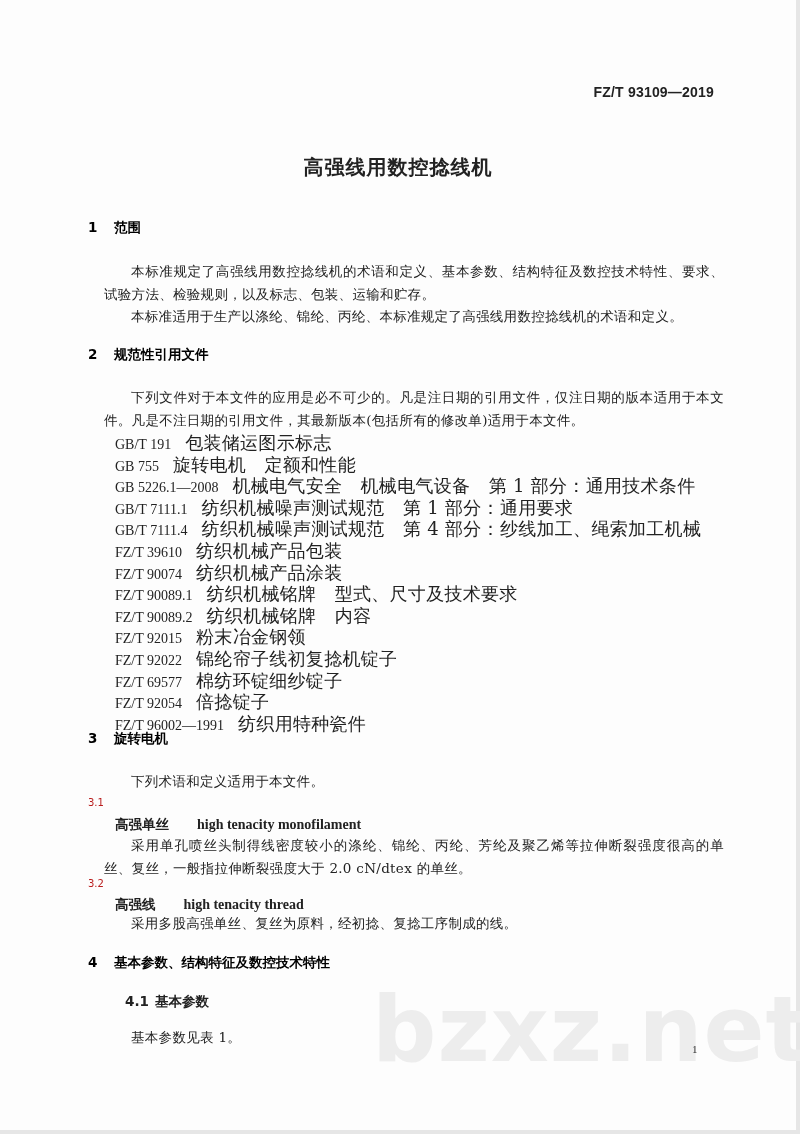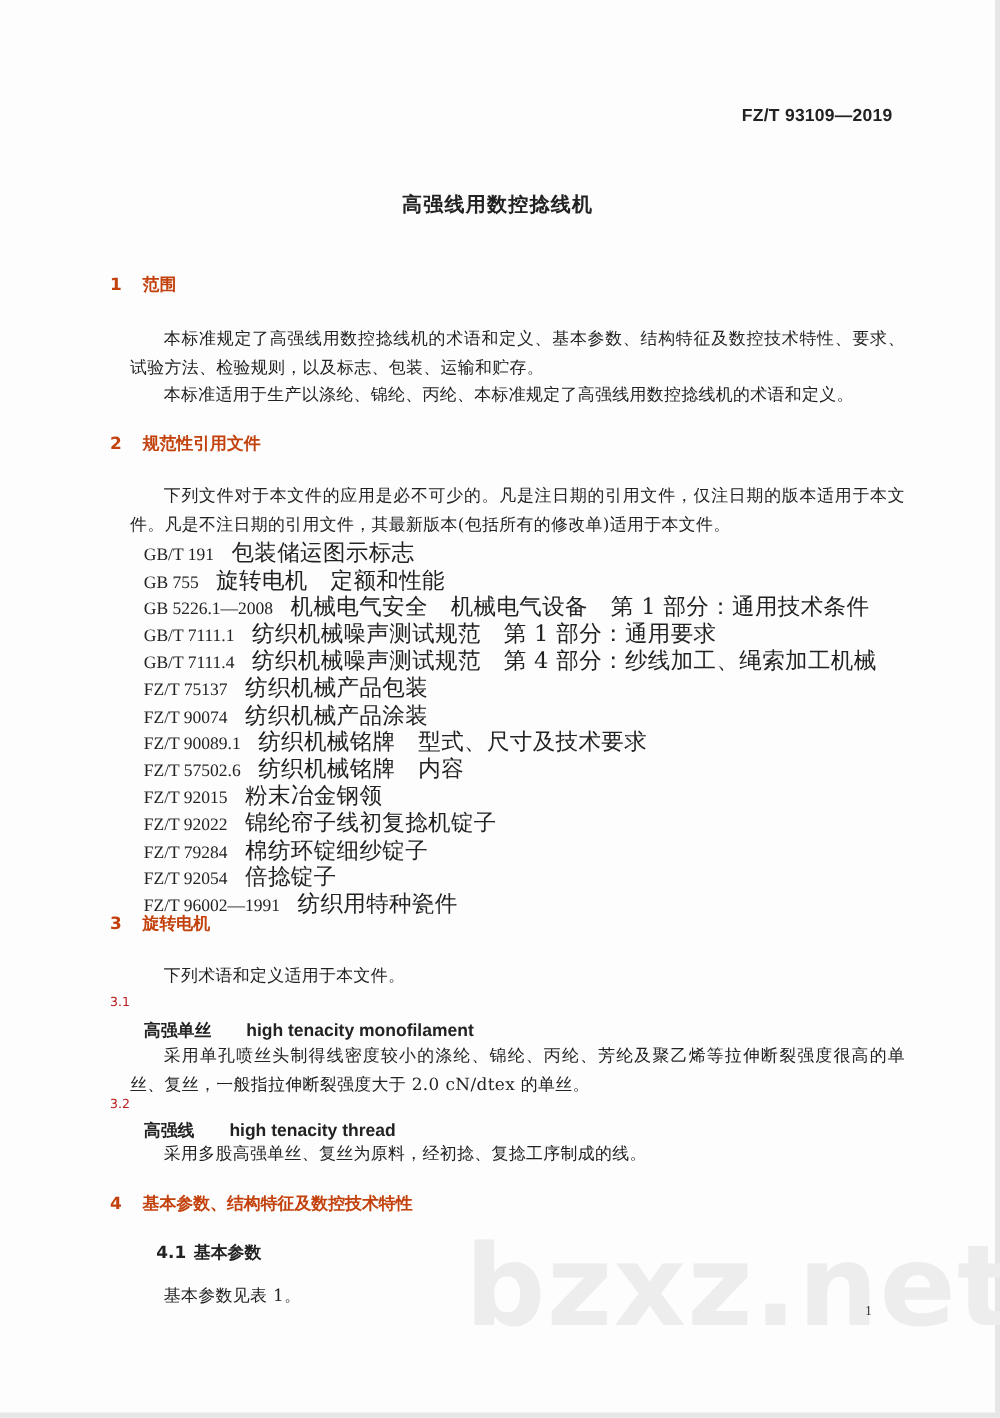--- a/index.html
+++ b/index.html
@@ -28,37 +28,37 @@
       letter-spacing: 0.2px;
       color: #222;
     }
     .doc-title {
       position: absolute;
       top: 154px;
       left: 0; width: 796px;
       text-align: center;
       font-family: Liberation Mono, monospace;
       font-weight: bold;
-      font-size: 16px;
+      font-size: 20px;
       letter-spacing: 1px;
       color: #222;
     }
     .content {
       position: absolute;
       left: 88px;
       top: 0;
       width: 620px;
     }
     .h1 {
       position: absolute;
       left: 0;
       font-family: "DejaVu Sans", sans-serif;
       font-weight: bold;
       font-size: 13.5px;
-      color: #c2410c;
+      color: #000000;
       white-space: nowrap;
     }
     .h1 .num { display: inline-block; width: 26px; }
     .h2 {
       position: absolute;
       left: 0;
       font-family: "DejaVu Sans", sans-serif;
       font-weight: bold;
       font-size: 13.5px;
       color: #222;
@@ -103,21 +103,21 @@
     }
     .ref-title { font-size: 18px; letter-spacing: 0.3px; }
     .term-line {
       position: absolute;
       left: 27px;
       font-size: 13.5px;
       white-space: nowrap;
       color: #222;
     }
     .term-zh { font-family: "DejaVu Sans", sans-serif; font-weight: bold; margin-right: 28px; }
-    .term-en { font-family: Liberation Sans, sans-serif; font-weight: bold; font-size: 14px; }
+    .term-en { font-family: Liberation Serif, serif; font-weight: bold; font-size: 14px; }
     .watermark {
       position: absolute;
       left: 372px;
       top: 985px;
       font-family: "DejaVu Sans", sans-serif;
       font-weight: bold;
       font-size: 90px;
       color: #ededed;
       letter-spacing: 1px;
       line-height: 1;
@@ -151,27 +151,27 @@
       <span class="num">2</span><span>规范性引用文件</span>
     </div>
     <p class="para" style="top:386px;">下列文件对于本文件的应用是必不可少的。凡是注日期的引用文件，仅注日期的版本适用于本文件。凡是不注日期的引用文件，其最新版本(包括所有的修改单)适用于本文件。</p>
 
     <ul class="ref-list" style="top:432px;">
       <li class="ref-item"><span class="ref-code">GB/T 191</span><span class="ref-title">包装储运图示标志</span></li>
       <li class="ref-item"><span class="ref-code">GB 755</span><span class="ref-title">旋转电机　定额和性能</span></li>
       <li class="ref-item"><span class="ref-code">GB 5226.1—2008</span><span class="ref-title">机械电气安全　机械电气设备　第 1 部分：通用技术条件</span></li>
       <li class="ref-item"><span class="ref-code">GB/T 7111.1</span><span class="ref-title">纺织机械噪声测试规范　第 1 部分：通用要求</span></li>
       <li class="ref-item"><span class="ref-code">GB/T 7111.4</span><span class="ref-title">纺织机械噪声测试规范　第 4 部分：纱线加工、绳索加工机械</span></li>
-      <li class="ref-item"><span class="ref-code">FZ/T 75137</span><span class="ref-title">纺织机械产品包装</span></li>
+      <li class="ref-item"><span class="ref-code">FZ/T 39610</span><span class="ref-title">纺织机械产品包装</span></li>
       <li class="ref-item"><span class="ref-code">FZ/T 90074</span><span class="ref-title">纺织机械产品涂装</span></li>
       <li class="ref-item"><span class="ref-code">FZ/T 90089.1</span><span class="ref-title">纺织机械铭牌　型式、尺寸及技术要求</span></li>
-      <li class="ref-item"><span class="ref-code">FZ/T 57502.6</span><span class="ref-title">纺织机械铭牌　内容</span></li>
+      <li class="ref-item"><span class="ref-code">FZ/T 90089.2</span><span class="ref-title">纺织机械铭牌　内容</span></li>
       <li class="ref-item"><span class="ref-code">FZ/T 92015</span><span class="ref-title">粉末冶金钢领</span></li>
       <li class="ref-item"><span class="ref-code">FZ/T 92022</span><span class="ref-title">锦纶帘子线初复捻机锭子</span></li>
-      <li class="ref-item"><span class="ref-code">FZ/T 79284</span><span class="ref-title">棉纺环锭细纱锭子</span></li>
+      <li class="ref-item"><span class="ref-code">FZ/T 69577</span><span class="ref-title">棉纺环锭细纱锭子</span></li>
       <li class="ref-item"><span class="ref-code">FZ/T 92054</span><span class="ref-title">倍捻锭子</span></li>
       <li class="ref-item"><span class="ref-code">FZ/T 96002—1991</span><span class="ref-title">纺织用特种瓷件</span></li>
     </ul>
 
     <div class="h1" style="top:730px;">
       <span class="num">3</span><span>旋转电机</span>
     </div>
     <p class="para" style="top:770px;">下列术语和定义适用于本文件。</p>
 
     <div class="clause-num" style="top:797px;">3.1</div>

